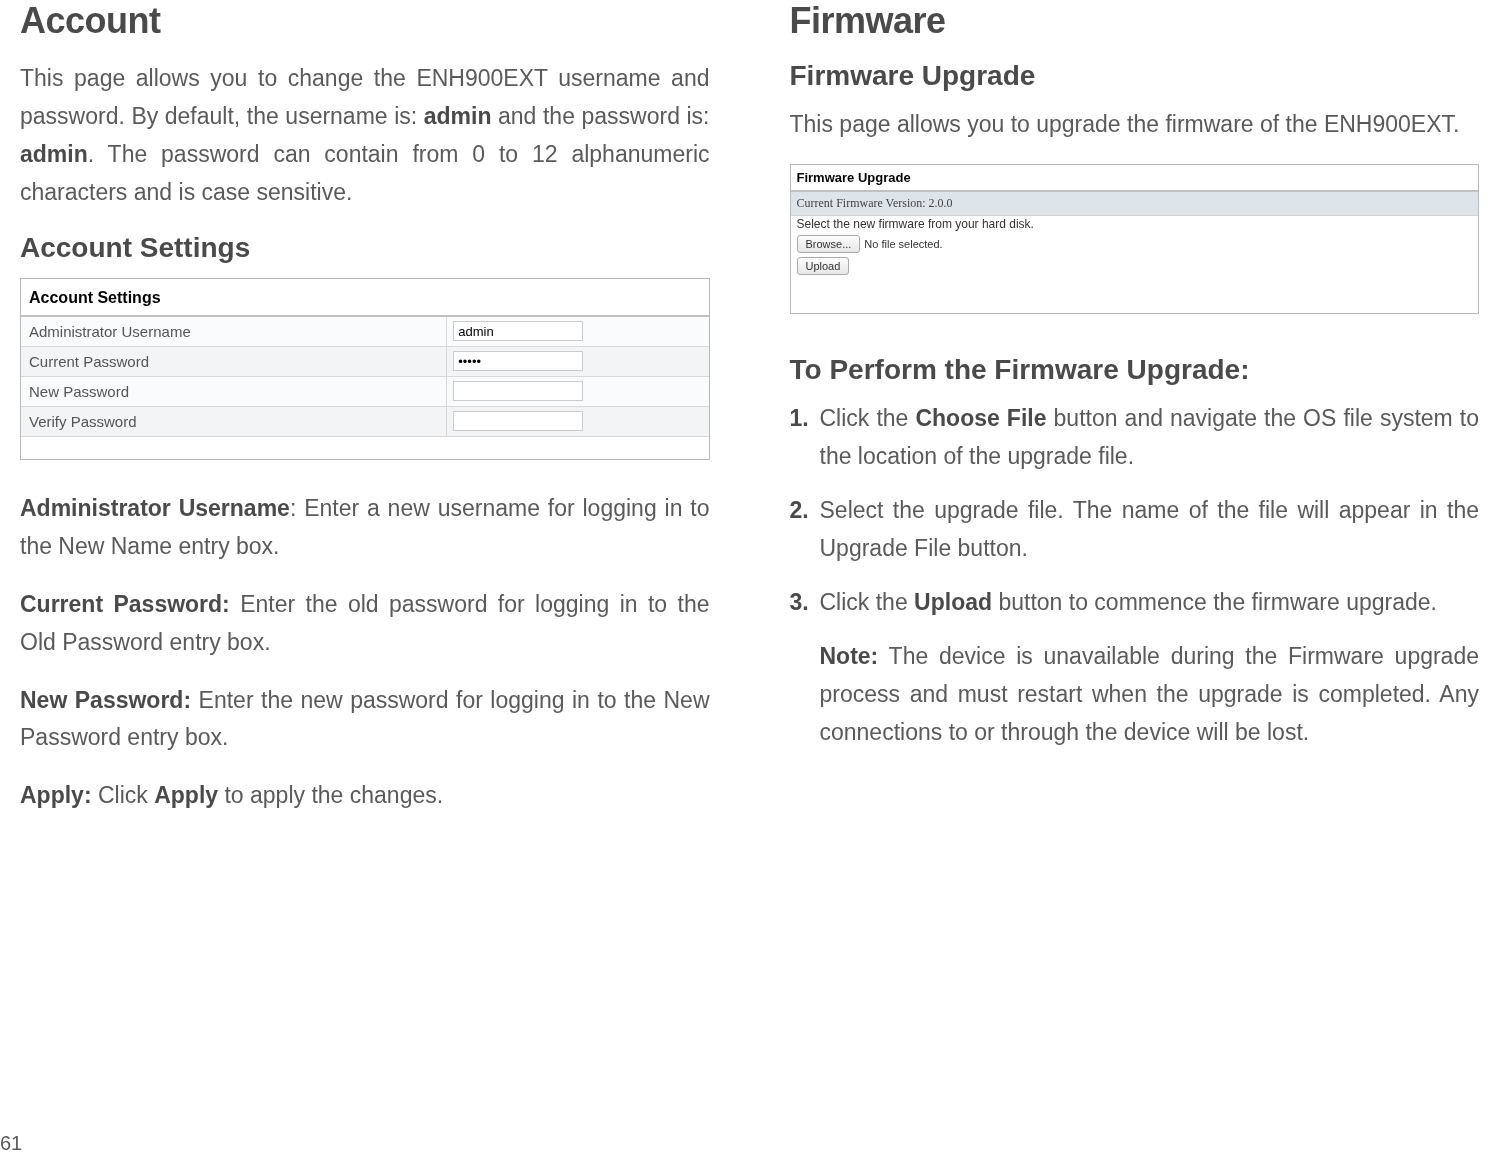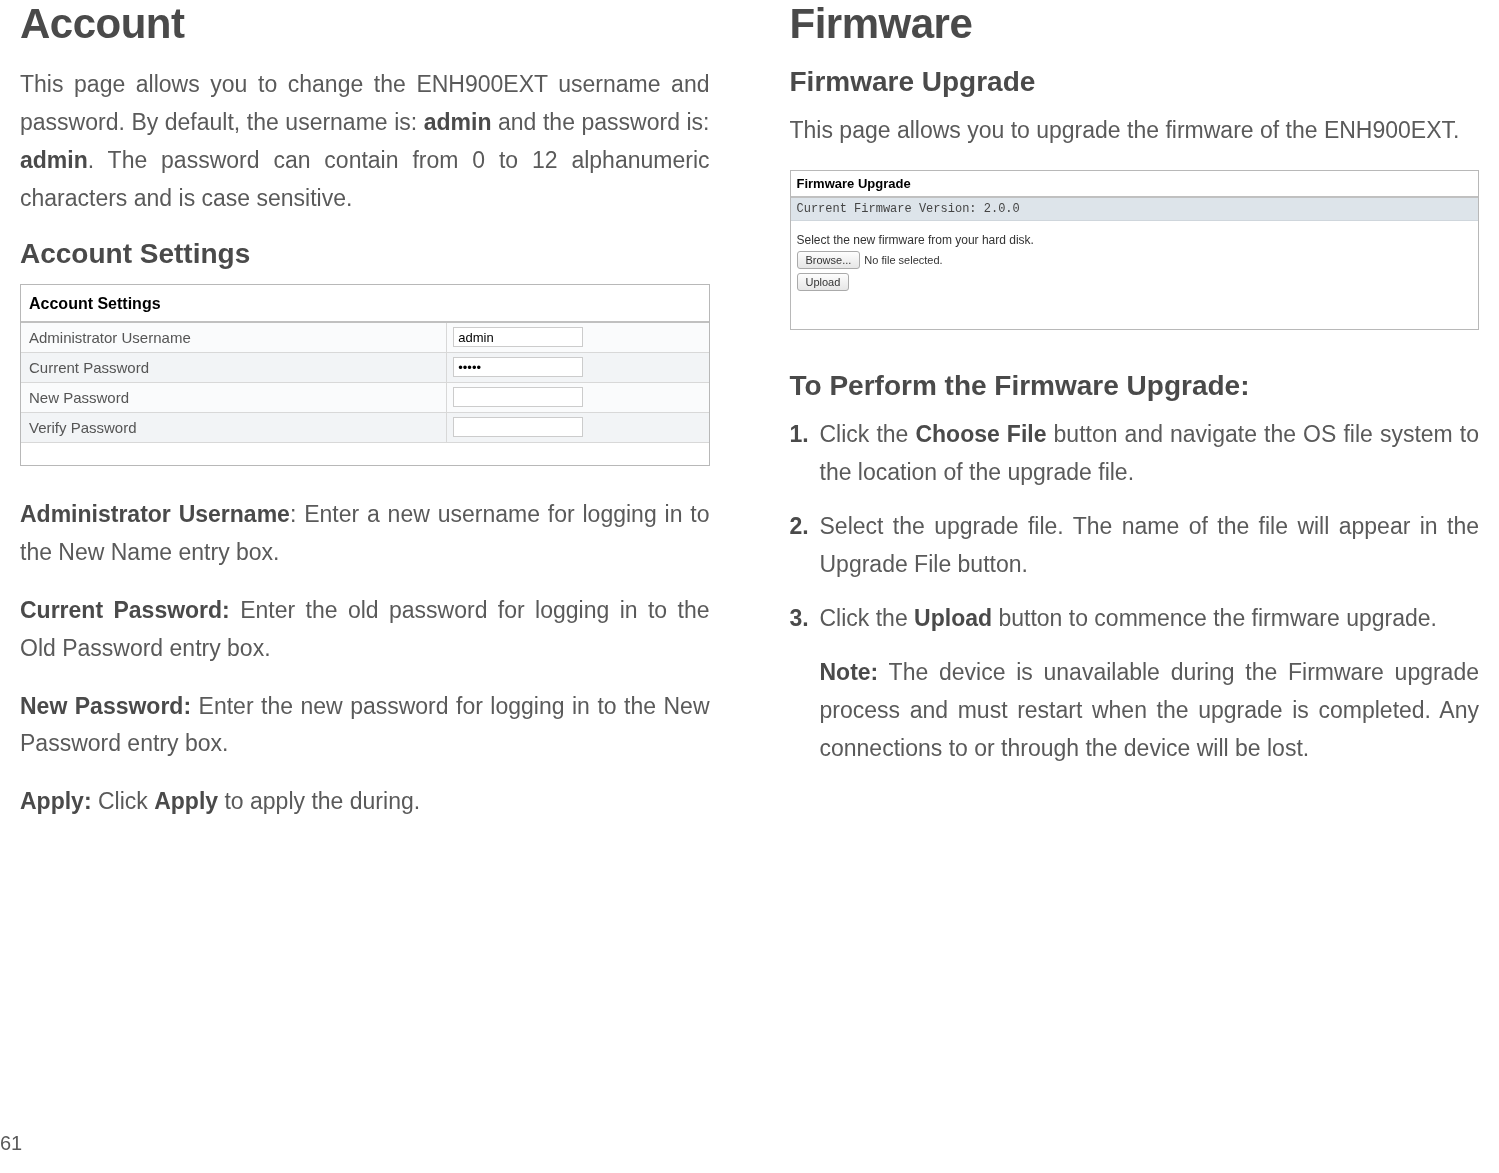--- a/index.html
+++ b/index.html
@@ -17,21 +17,21 @@
     gap: 60px;
     padding-top: 0;
   }
   .col {
     flex: 1;
     min-width: 0;
   }
   .col-left { padding-right: 10px; }
   .col-right { padding-left: 10px; }
   h1.section-title {
-    font-size: 42px;
+    font-size: 36px;
     font-weight: 700;
     color: #4a4a4a;
     margin-bottom: 18px;
     letter-spacing: -0.5px;
   }
   h2.sub-title {
     font-size: 28px;
     font-weight: 700;
     color: #4a4a4a;
     margin-bottom: 14px;
@@ -103,28 +103,28 @@
   .fw-header {
     font-family: Arial, sans-serif;
     font-size: 13px;
     font-weight: 700;
     color: #000;
     padding: 5px 6px;
     border-bottom: 2px solid #c0c0c0;
   }
   .fw-version-row {
     background: #dde4ea;
-    font-family: Liberation Mono, monospace;
+    font-family: Liberation Serif, serif;
     font-size: 12px;
     color: #444;
     padding: 4px 6px;
     border-bottom: 1px solid #cfd6dc;
   }
   .fw-body {
-    padding: 12px 6px 10px 6px;
+    padding: 1px 6px 10px 6px;
     font-family: Arial, sans-serif;
     font-size: 12px;
     color: #333;
   }
   .fw-body .instr { margin-bottom: 4px; }
   .fw-file-row { display: flex; align-items: center; gap: 4px; margin-bottom: 4px; }
   .fw-btn {
     font-family: Arial, sans-serif;
     font-size: 11px;
     background: linear-gradient(#fdfdfd, #e6e6e6);
@@ -217,21 +217,21 @@
     <p class="body-text def-block">
       <span class="label">Administrator Username</span><span>: Enter a new username for logging in to the New Name entry box.</span>
     </p>
     <p class="body-text def-block">
       <span class="label">Current Password:</span><span> Enter the old password for logging in to the Old Password entry box.</span>
     </p>
     <p class="body-text def-block">
       <span class="label">New Password:</span><span> Enter the new password for logging in to the New Password entry box.</span>
     </p>
     <p class="body-text def-block">
-      <span class="label">Apply:</span><span> Click </span><span class="bold-inline">Apply</span><span> to apply the during.</span>
+      <span class="label">Apply:</span><span> Click </span><span class="bold-inline">Apply</span><span> to apply the changes.</span>
     </p>
   </div>
 
   <div class="col col-right">
     <h1 class="section-title">Firmware</h1>
     <h2 class="sub-title">Firmware Upgrade</h2>
     <p class="body-text">This page allows you to upgrade the firmware of the ENH900EXT.</p>
 
     <div class="fw-box">
       <div class="fw-header">Firmware Upgrade</div>

